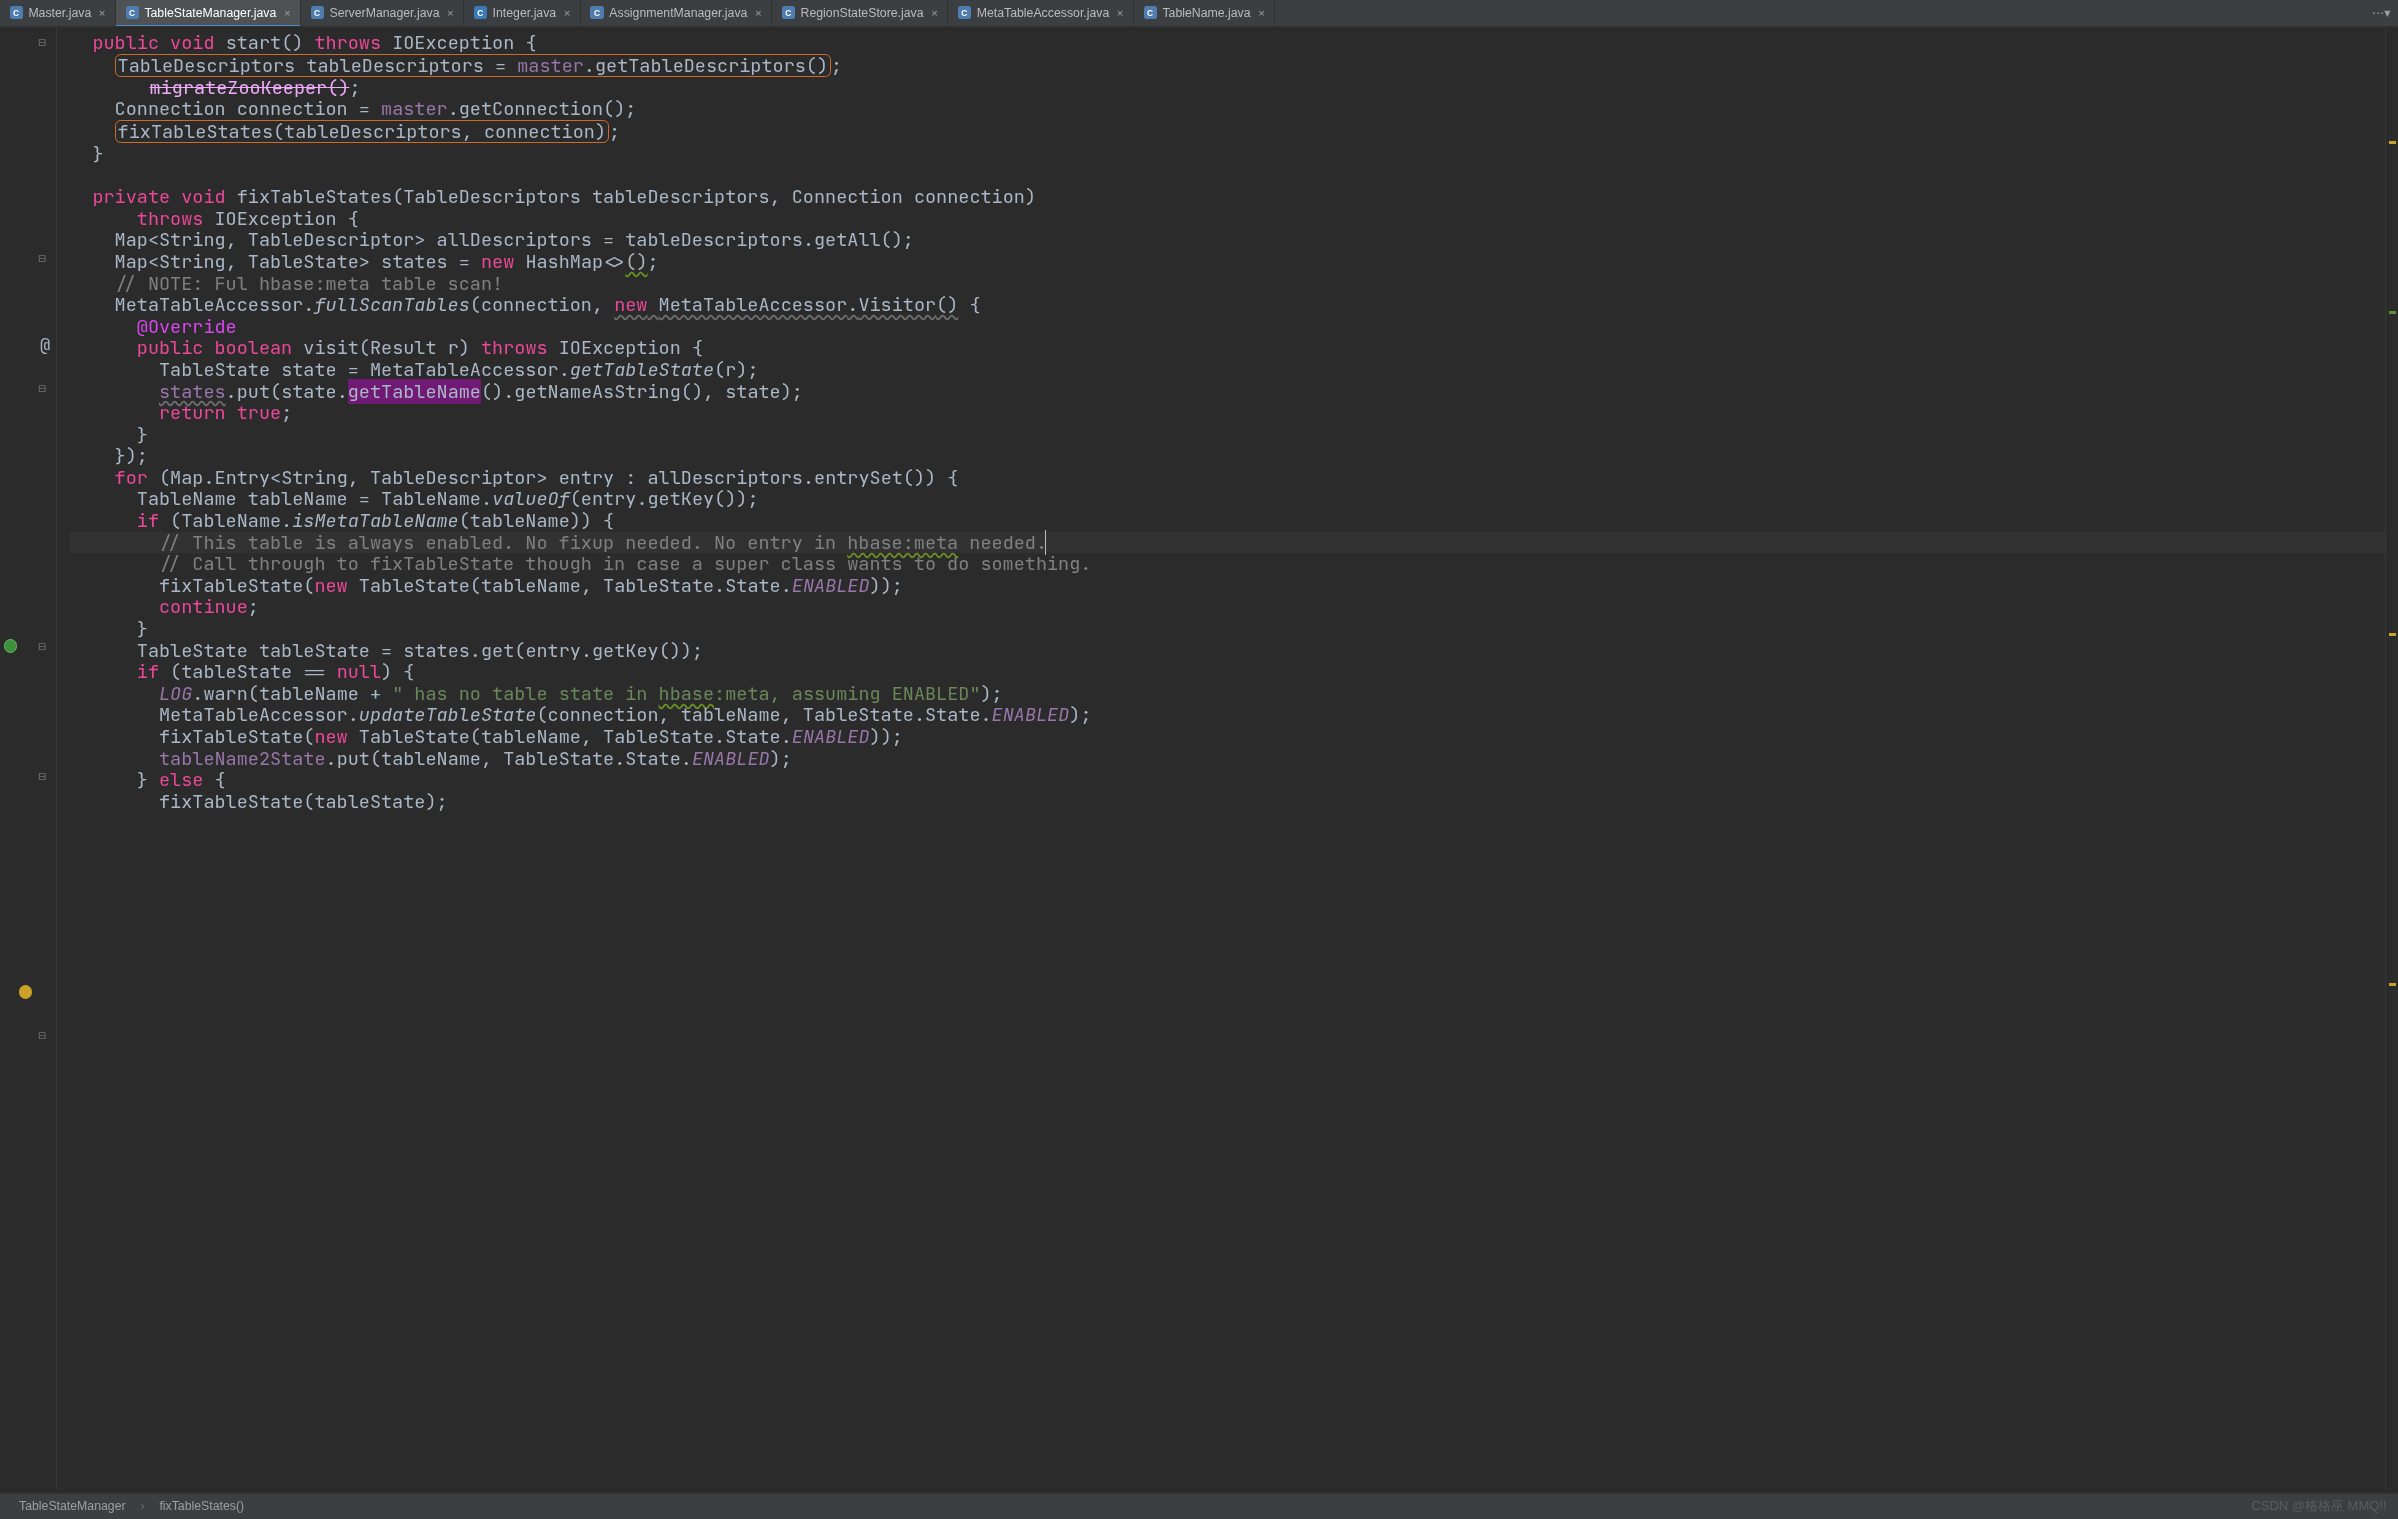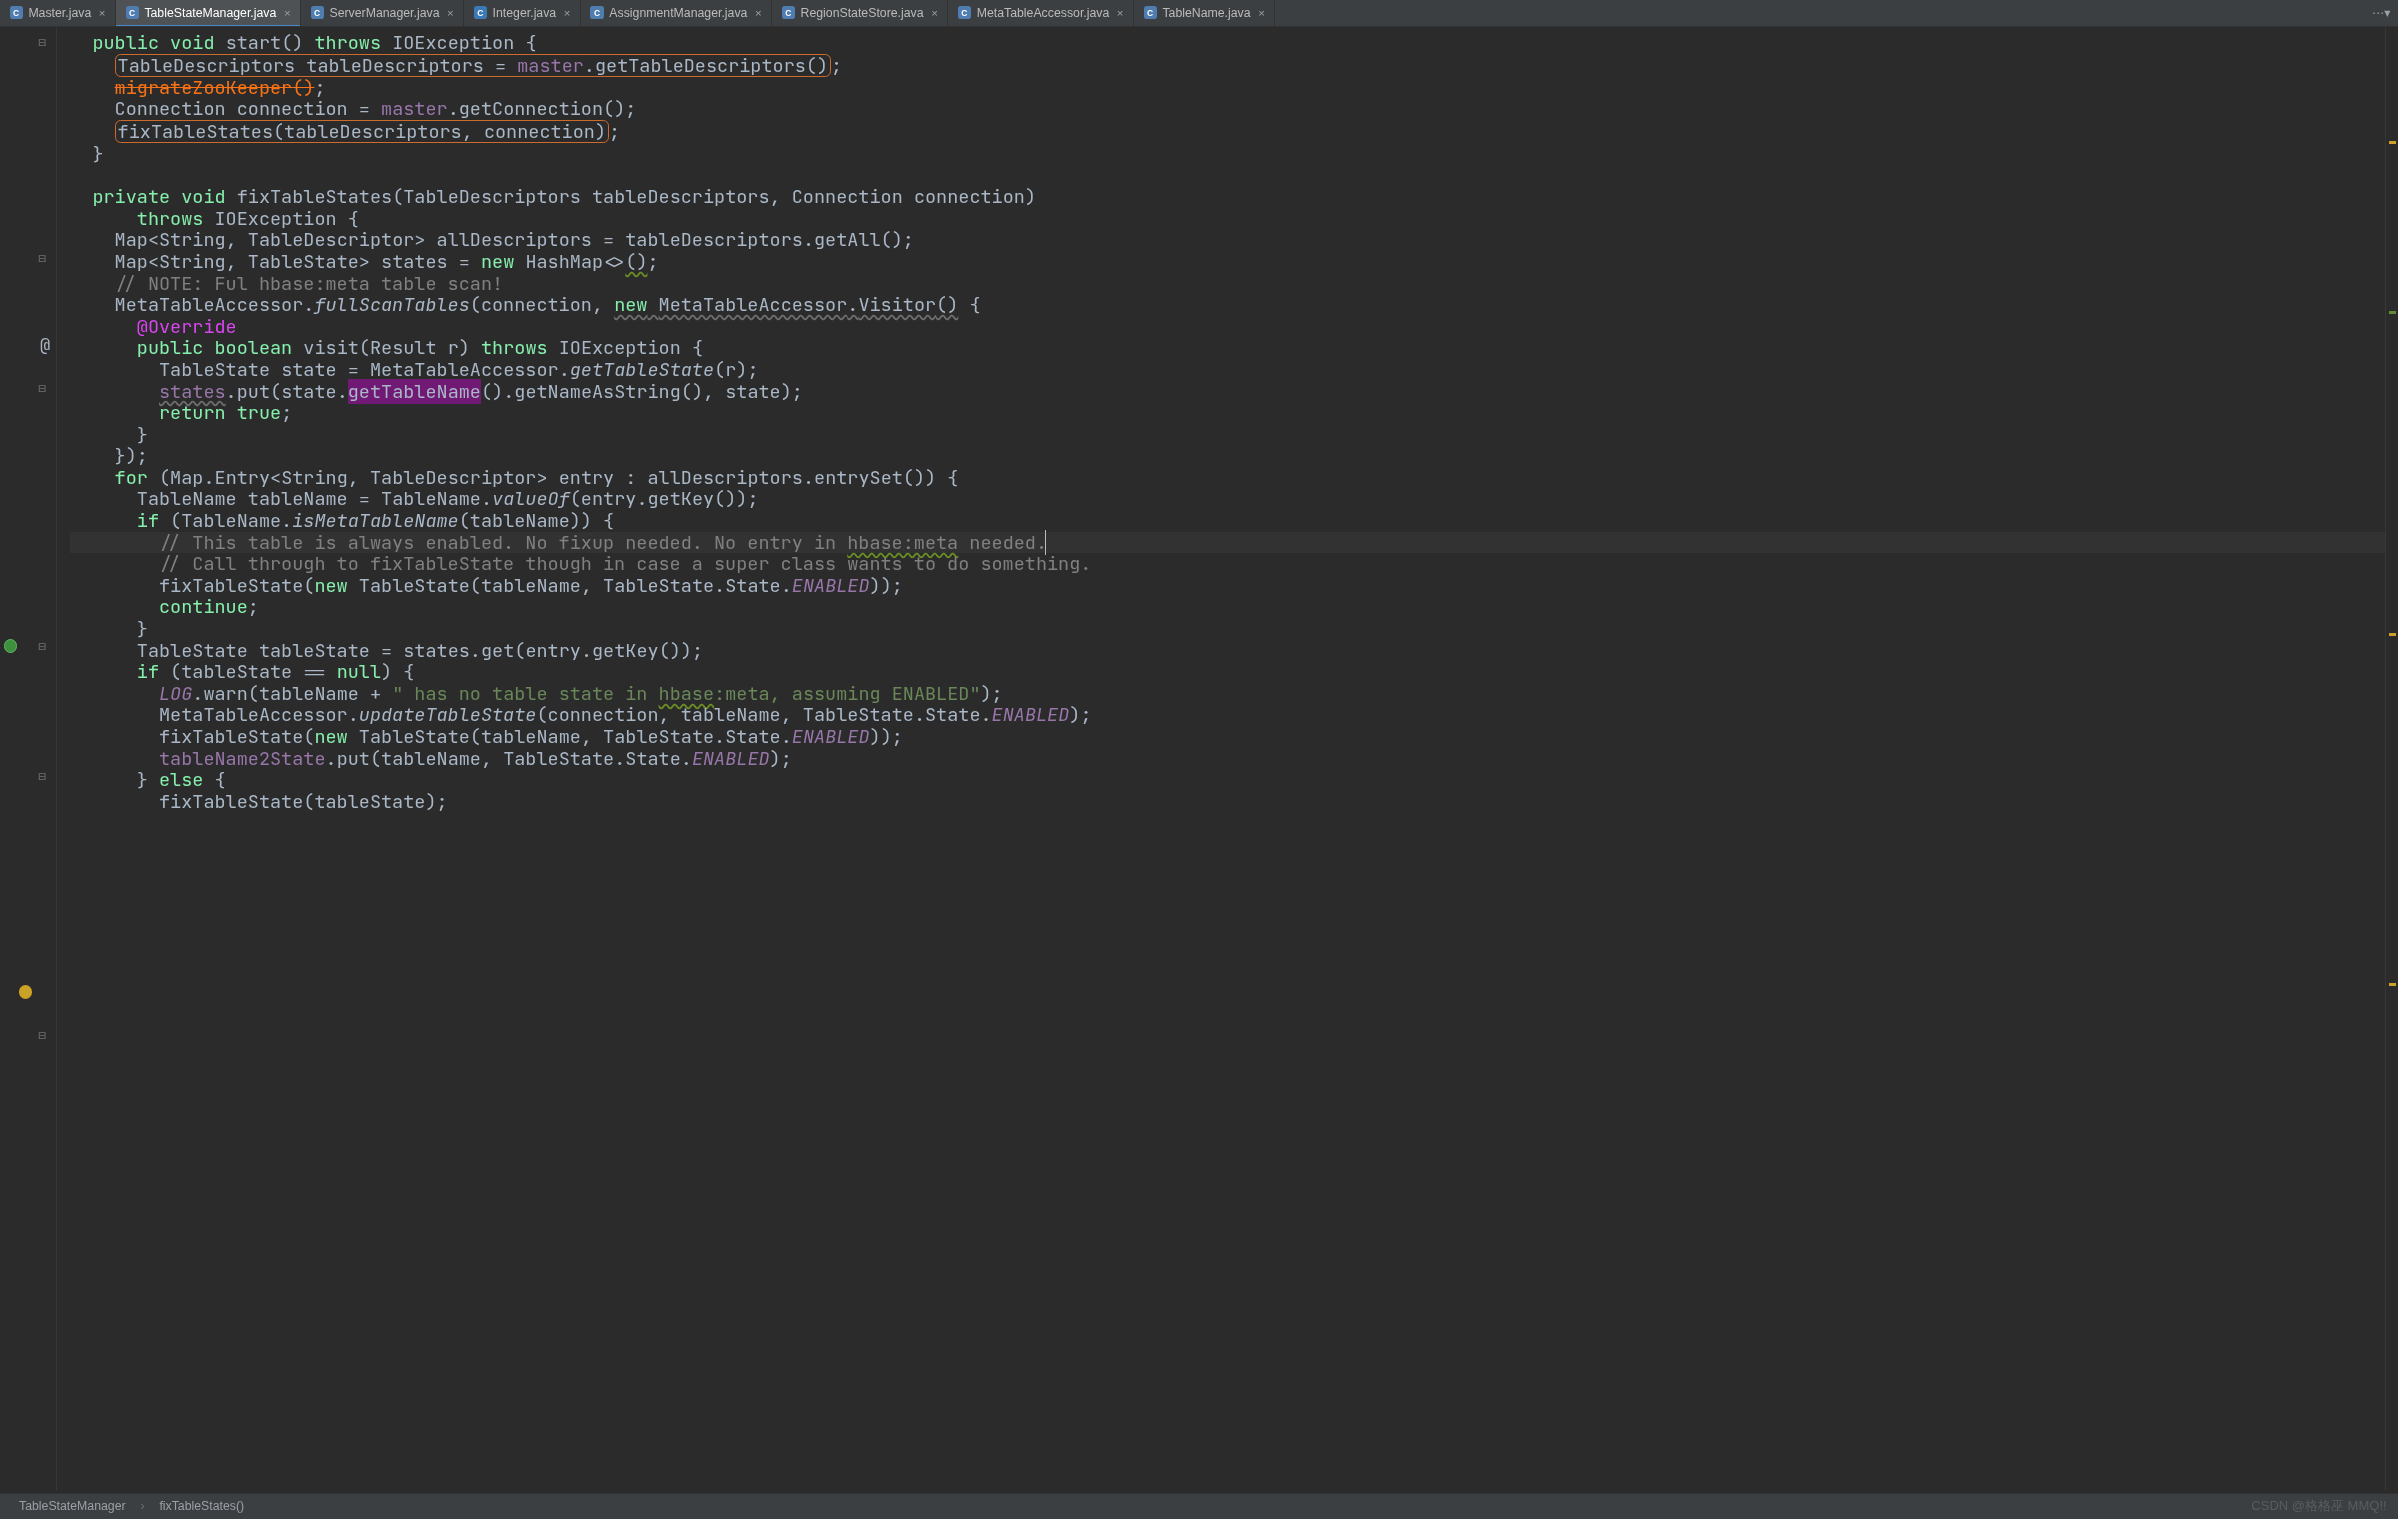--- a/index.html
+++ b/index.html
@@ -102,31 +102,31 @@
   .at-sign     { color:#a9b7c6; font-size:17px; }
 
   .code {
     position: relative;
     padding: 5.7px 0 0 13.2px;
     white-space: pre;
     line-height: 21.6px;
     flex: 1;
     font-size: 18.5px;
   }
-  .kw   { color: #86efac; }
+  .kw   { color: #ec4899; }
   .type { color: #a9b7c6; }
   .mref { color: #9876aa; }
   .ann  { color: #d946ef; text-align: center; }
   .str  { color: #6a8759; }
   .com  { color: #808080; }
   .ital { font-style: italic; }
   .call-static { font-style: italic; color:#a9b7c6;}
   .wavy-green { text-decoration: underline wavy #6b8e23; text-underline-offset: 2.8px;}
   .wavy-grey  { text-decoration: underline wavy #6e6e6e; text-underline-offset: 2.8px;}
-  .strike { text-decoration: line-through; color:#f97316;}
+  .strike { text-decoration: line-through; color:#f0abfc;margin-left:35px;}
   .hl-box {
     border: 1.9px solid #cc6b2c;
     border-radius: 5.7px;
     padding: 0 2px;
     display: inline-block;
     line-height: 21px;
   }
   .sel-bg { background:#701a75; }
   .caret-line { background:#323232; display:inline-block; width:100%; }
   .caret { border-left: 1.9px solid #bbbbbb; margin-left:-1.9px; }

